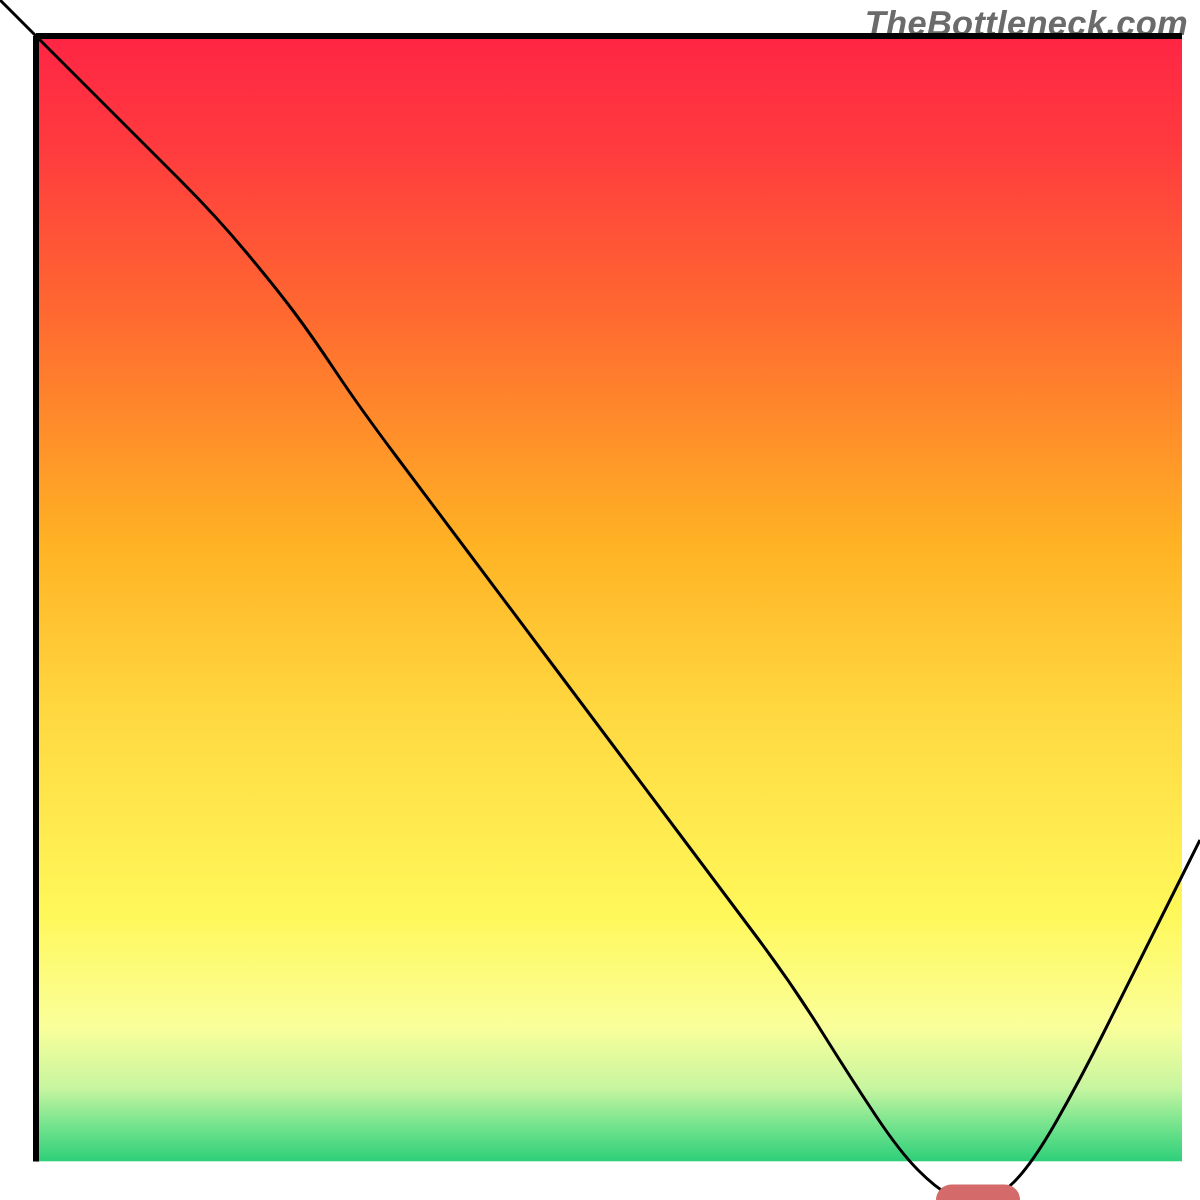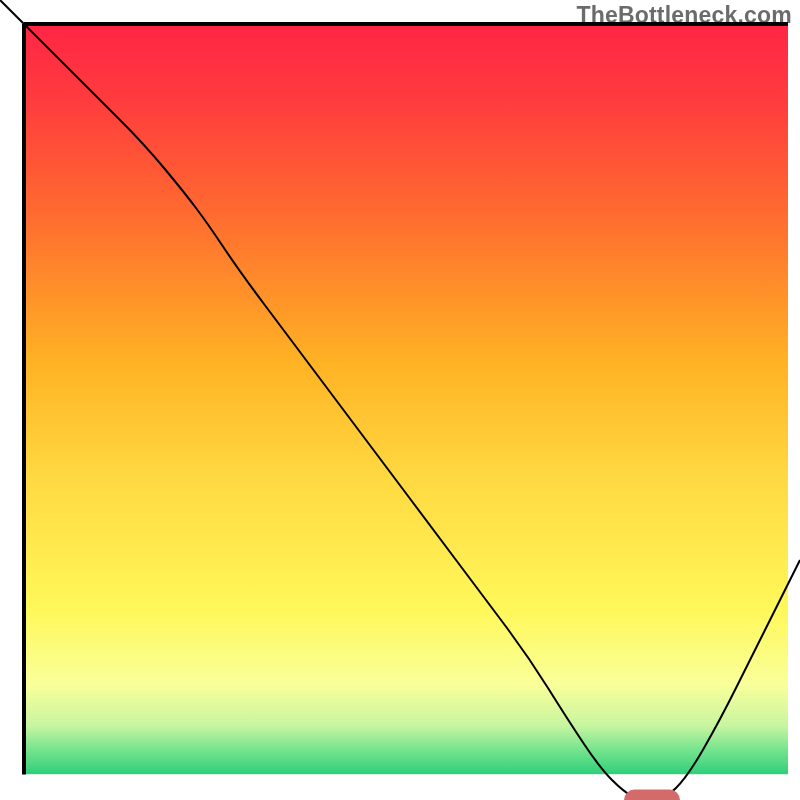--- a/index.html
+++ b/index.html
@@ -7,20 +7,21 @@
     padding: 0;
     width: 800px;
     height: 800px;
     background: #ffffff;
     font-family: Arial, Helvetica, sans-serif;
   }
   .wrap {
     position: relative;
     width: 800px;
     height: 672px;
+    font-style: italic;
   }
   .watermark {
     position: absolute;
     top: 2px;
     right: 8px;
     font-size: 23px;
     font-weight: 600;
     color: #6b6b6b;
     letter-spacing: 0.2px;
   }

